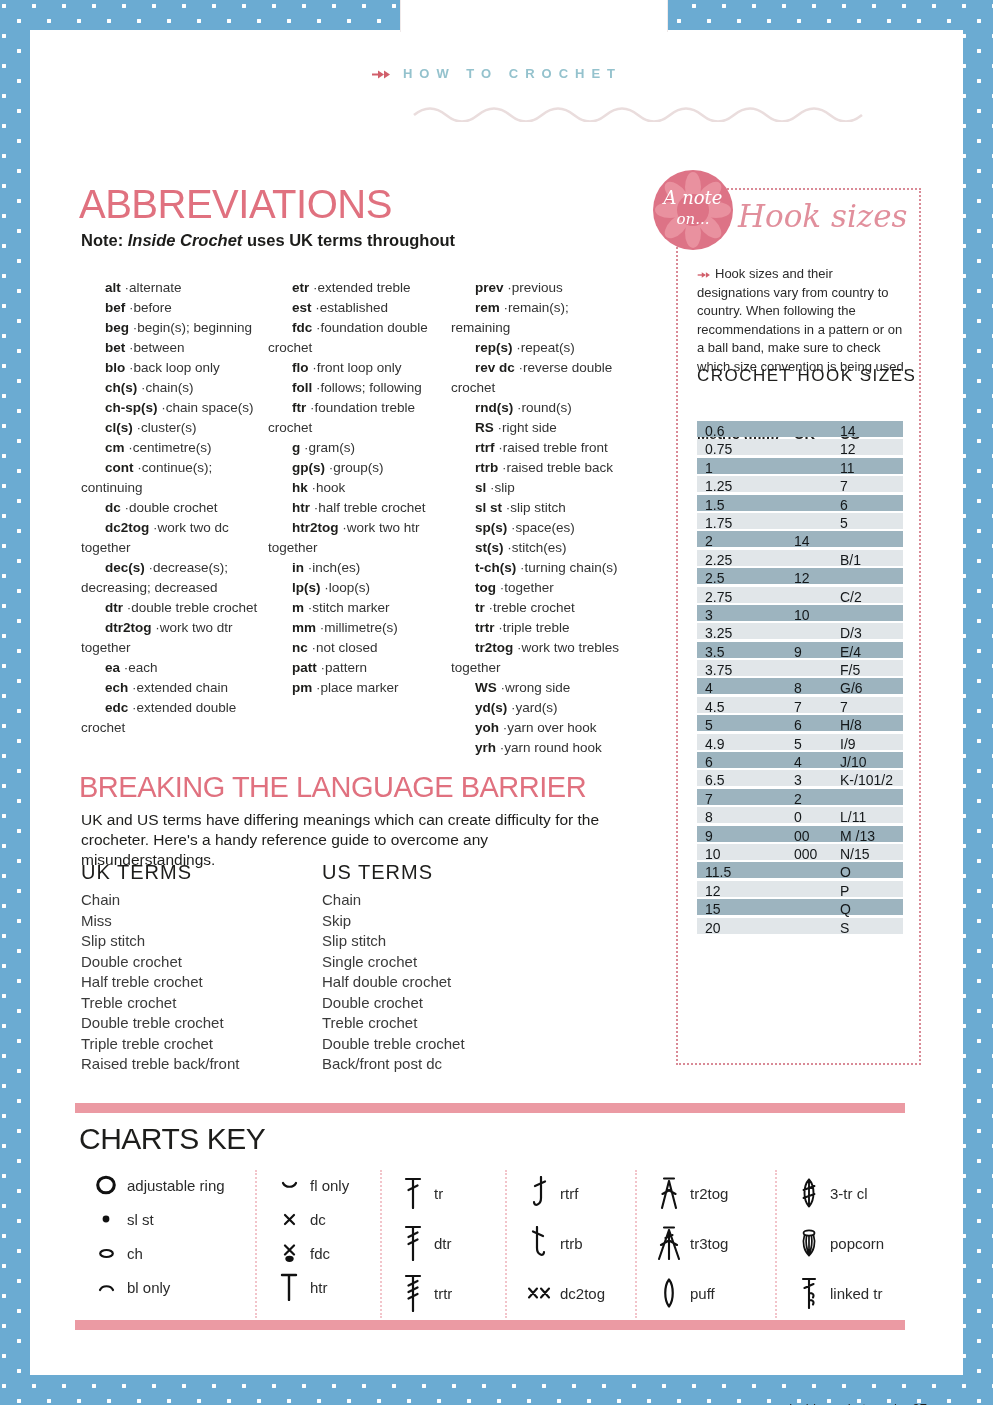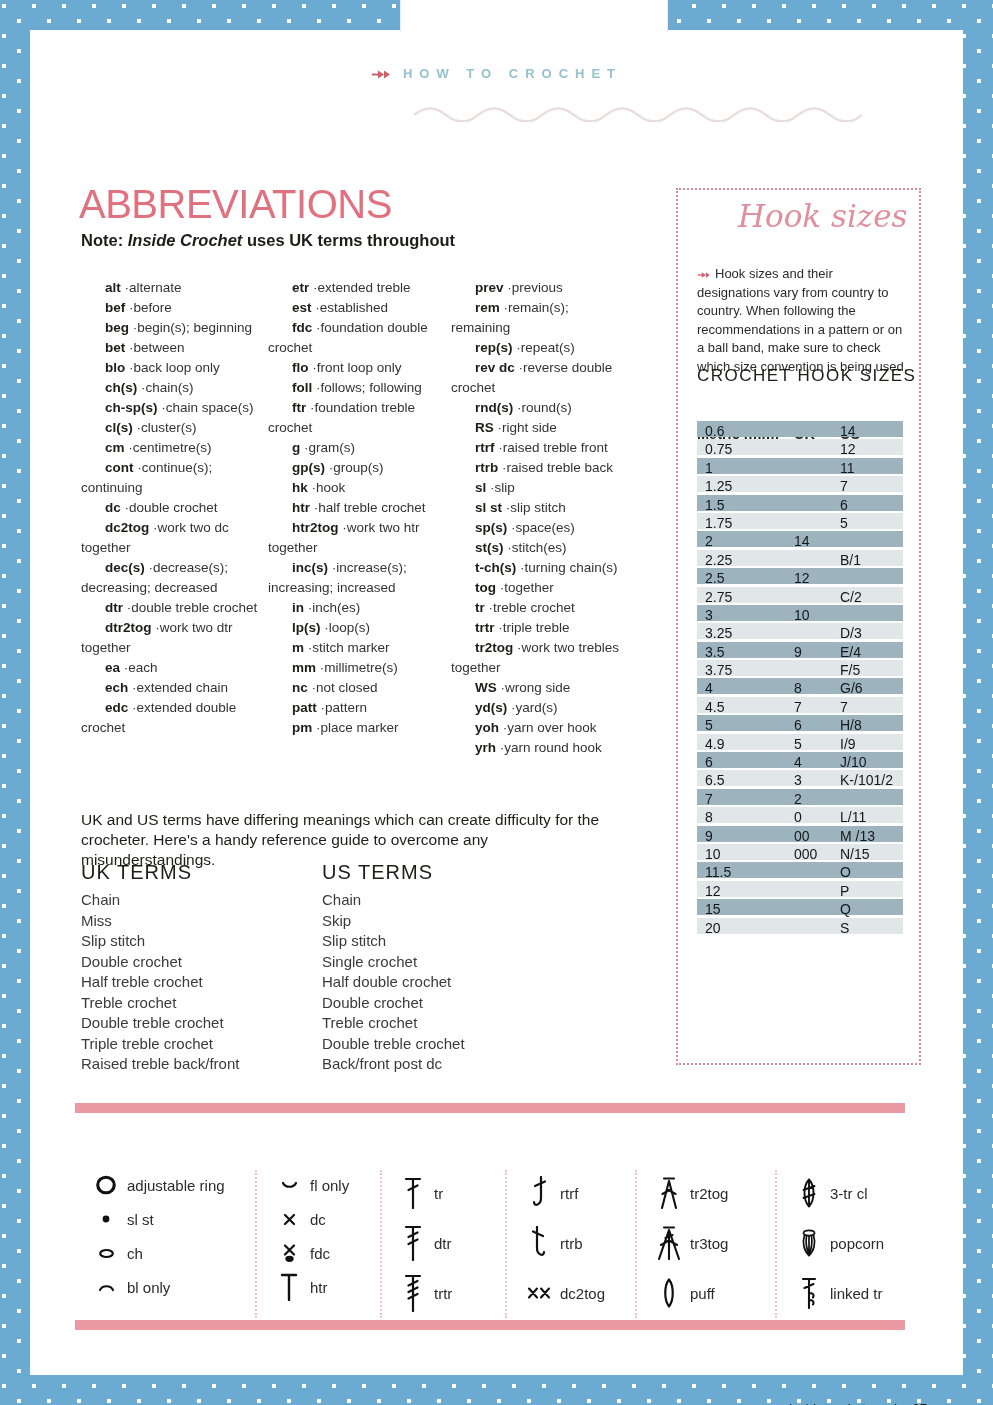--- a/index.html
+++ b/index.html
@@ -127,21 +127,20 @@
       <div class="abbr"><b class="term">est</b><span class="def">established</span></div>
       <div class="abbr"><b class="term">fdc</b><span class="def">foundation double crochet</span></div>
       <div class="abbr"><b class="term">flo</b><span class="def">front loop only</span></div>
       <div class="abbr"><b class="term">foll</b><span class="def">follows; following</span></div>
       <div class="abbr"><b class="term">ftr</b><span class="def">foundation treble crochet</span></div>
       <div class="abbr"><b class="term">g</b><span class="def">gram(s)</span></div>
       <div class="abbr"><b class="term">gp(s)</b><span class="def">group(s)</span></div>
       <div class="abbr"><b class="term">hk</b><span class="def">hook</span></div>
       <div class="abbr"><b class="term">htr</b><span class="def">half treble crochet</span></div>
       <div class="abbr"><b class="term">htr2tog</b><span class="def">work two htr together</span></div>
-      <div class="abbr"><b class="term">inc(s)</b><span class="def">increase(s); increasing; increased</span></div>
       <div class="abbr"><b class="term">in</b><span class="def">inch(es)</span></div>
       <div class="abbr"><b class="term">lp(s)</b><span class="def">loop(s)</span></div>
       <div class="abbr"><b class="term">m</b><span class="def">stitch marker</span></div>
       <div class="abbr"><b class="term">mm</b><span class="def">millimetre(s)</span></div>
       <div class="abbr"><b class="term">nc</b><span class="def">not closed</span></div>
       <div class="abbr"><b class="term">patt</b><span class="def">pattern</span></div>
       <div class="abbr"><b class="term">pm</b><span class="def">place marker</span></div>
     </div>
   <div class="abs abbr-col abbr-col-3">
 
@@ -161,20 +160,21 @@
       <div class="abbr"><b class="term">tog</b><span class="def">together</span></div>
       <div class="abbr"><b class="term">tr</b><span class="def">treble crochet</span></div>
       <div class="abbr"><b class="term">trtr</b><span class="def">triple treble</span></div>
       <div class="abbr"><b class="term">tr2tog</b><span class="def">work two trebles together</span></div>
       <div class="abbr"><b class="term">WS</b><span class="def">wrong side</span></div>
       <div class="abbr"><b class="term">yd(s)</b><span class="def">yard(s)</span></div>
       <div class="abbr"><b class="term">yoh</b><span class="def">yarn over hook</span></div>
       <div class="abbr"><b class="term">yrh</b><span class="def">yarn round hook</span></div>
     </div>
 
+  <h2 class="abs h-pink title-lang">BREAKING THE LANGUAGE BARRIER</h2>
   <div class="abs lang-intro">UK and US terms have differing meanings which can create difficulty for the crocheter. Here's a handy reference guide to overcome any misunderstandings.</div>
   <div class="abs terms-head uk-x">UK TERMS</div>
   <div class="abs terms-head us-x">US TERMS</div>
   <div class="abs terms-list uk-x">
 
   <div class="term-line">Chain</div>
       <div class="term-line">Miss</div>
       <div class="term-line">Slip stitch</div>
       <div class="term-line">Double crochet</div>
       <div class="term-line">Half treble crochet</div>
@@ -190,20 +190,37 @@
       <div class="term-line">Slip stitch</div>
       <div class="term-line">Single crochet</div>
       <div class="term-line">Half double crochet</div>
       <div class="term-line">Double crochet</div>
       <div class="term-line">Treble crochet</div>
       <div class="term-line">Double treble crochet</div>
       <div class="term-line">Back/front post dc</div>
     </div>
 
   <div class="side-box"></div>
+  <div class="badge">
+    <svg width="80" height="80" viewBox="0 0 80 80">
+      <g fill="#e9919f">
+        <ellipse cx="40" cy="17" rx="8" ry="15"></ellipse>
+        <ellipse cx="40" cy="63" rx="8" ry="15"></ellipse>
+        <ellipse cx="17" cy="40" rx="15" ry="8"></ellipse>
+        <ellipse cx="63" cy="40" rx="15" ry="8"></ellipse>
+        <ellipse cx="40" cy="17" rx="8" ry="15" transform="rotate(45 40 40)"></ellipse>
+        <ellipse cx="40" cy="63" rx="8" ry="15" transform="rotate(45 40 40)"></ellipse>
+        <ellipse cx="17" cy="40" rx="15" ry="8" transform="rotate(45 40 40)"></ellipse>
+        <ellipse cx="63" cy="40" rx="15" ry="8" transform="rotate(45 40 40)"></ellipse>
+        <circle cx="40" cy="40" r="16" fill="#dd7386"></circle>
+      </g>
+    </svg>
+    <div class="bt bt1">A note</div>
+    <div class="bt bt2">on...</div>
+  </div>
   <div class="abs side-title">Hook sizes</div>
   <div class="abs side-intro">
     <svg class="arrow" width="15" height="8" viewBox="0 0 44 22">
       <path d="M2 11 H22" stroke="#d15f6b" stroke-width="4" fill="none"></path>
       <path d="M14 3 L26 11 L14 19 Z" fill="#d15f6b"></path>
       <path d="M26 3 L38 11 L26 19 Z" fill="#d15f6b"></path>
     </svg><span>Hook sizes and their designations vary from country to country. When following the recommendations in a pattern or on a ball band, make sure to check which size convention is being used.</span>
   </div>
   <div class="abs side-table-title">CROCHET HOOK SIZES</div>
   <div class="abs hs-headers">
@@ -376,20 +393,21 @@
       </div>
 
       <div class="hs-row">
         <span class="hs-c0">20</span>
         <span class="hs-c1"></span>
         <span class="hs-c2">S</span>
       </div>
     </div>
 
   <div class="bar bar-top"></div>
+  <h2 class="abs title-key">CHARTS KEY</h2>
 
   <div class="abs key-col rows-4" style="left:85px;  width:168px;">
 
   <div class="key-item">
         <span class="key-icon">
           <svg width="24" height="22" viewBox="0 0 26 24">
             <ellipse cx="13" cy="12" rx="9" ry="8.5" fill="none" stroke="#111" stroke-width="3.4"></ellipse>
           </svg>
         </span>
         <span class="key-label">adjustable ring</span>

